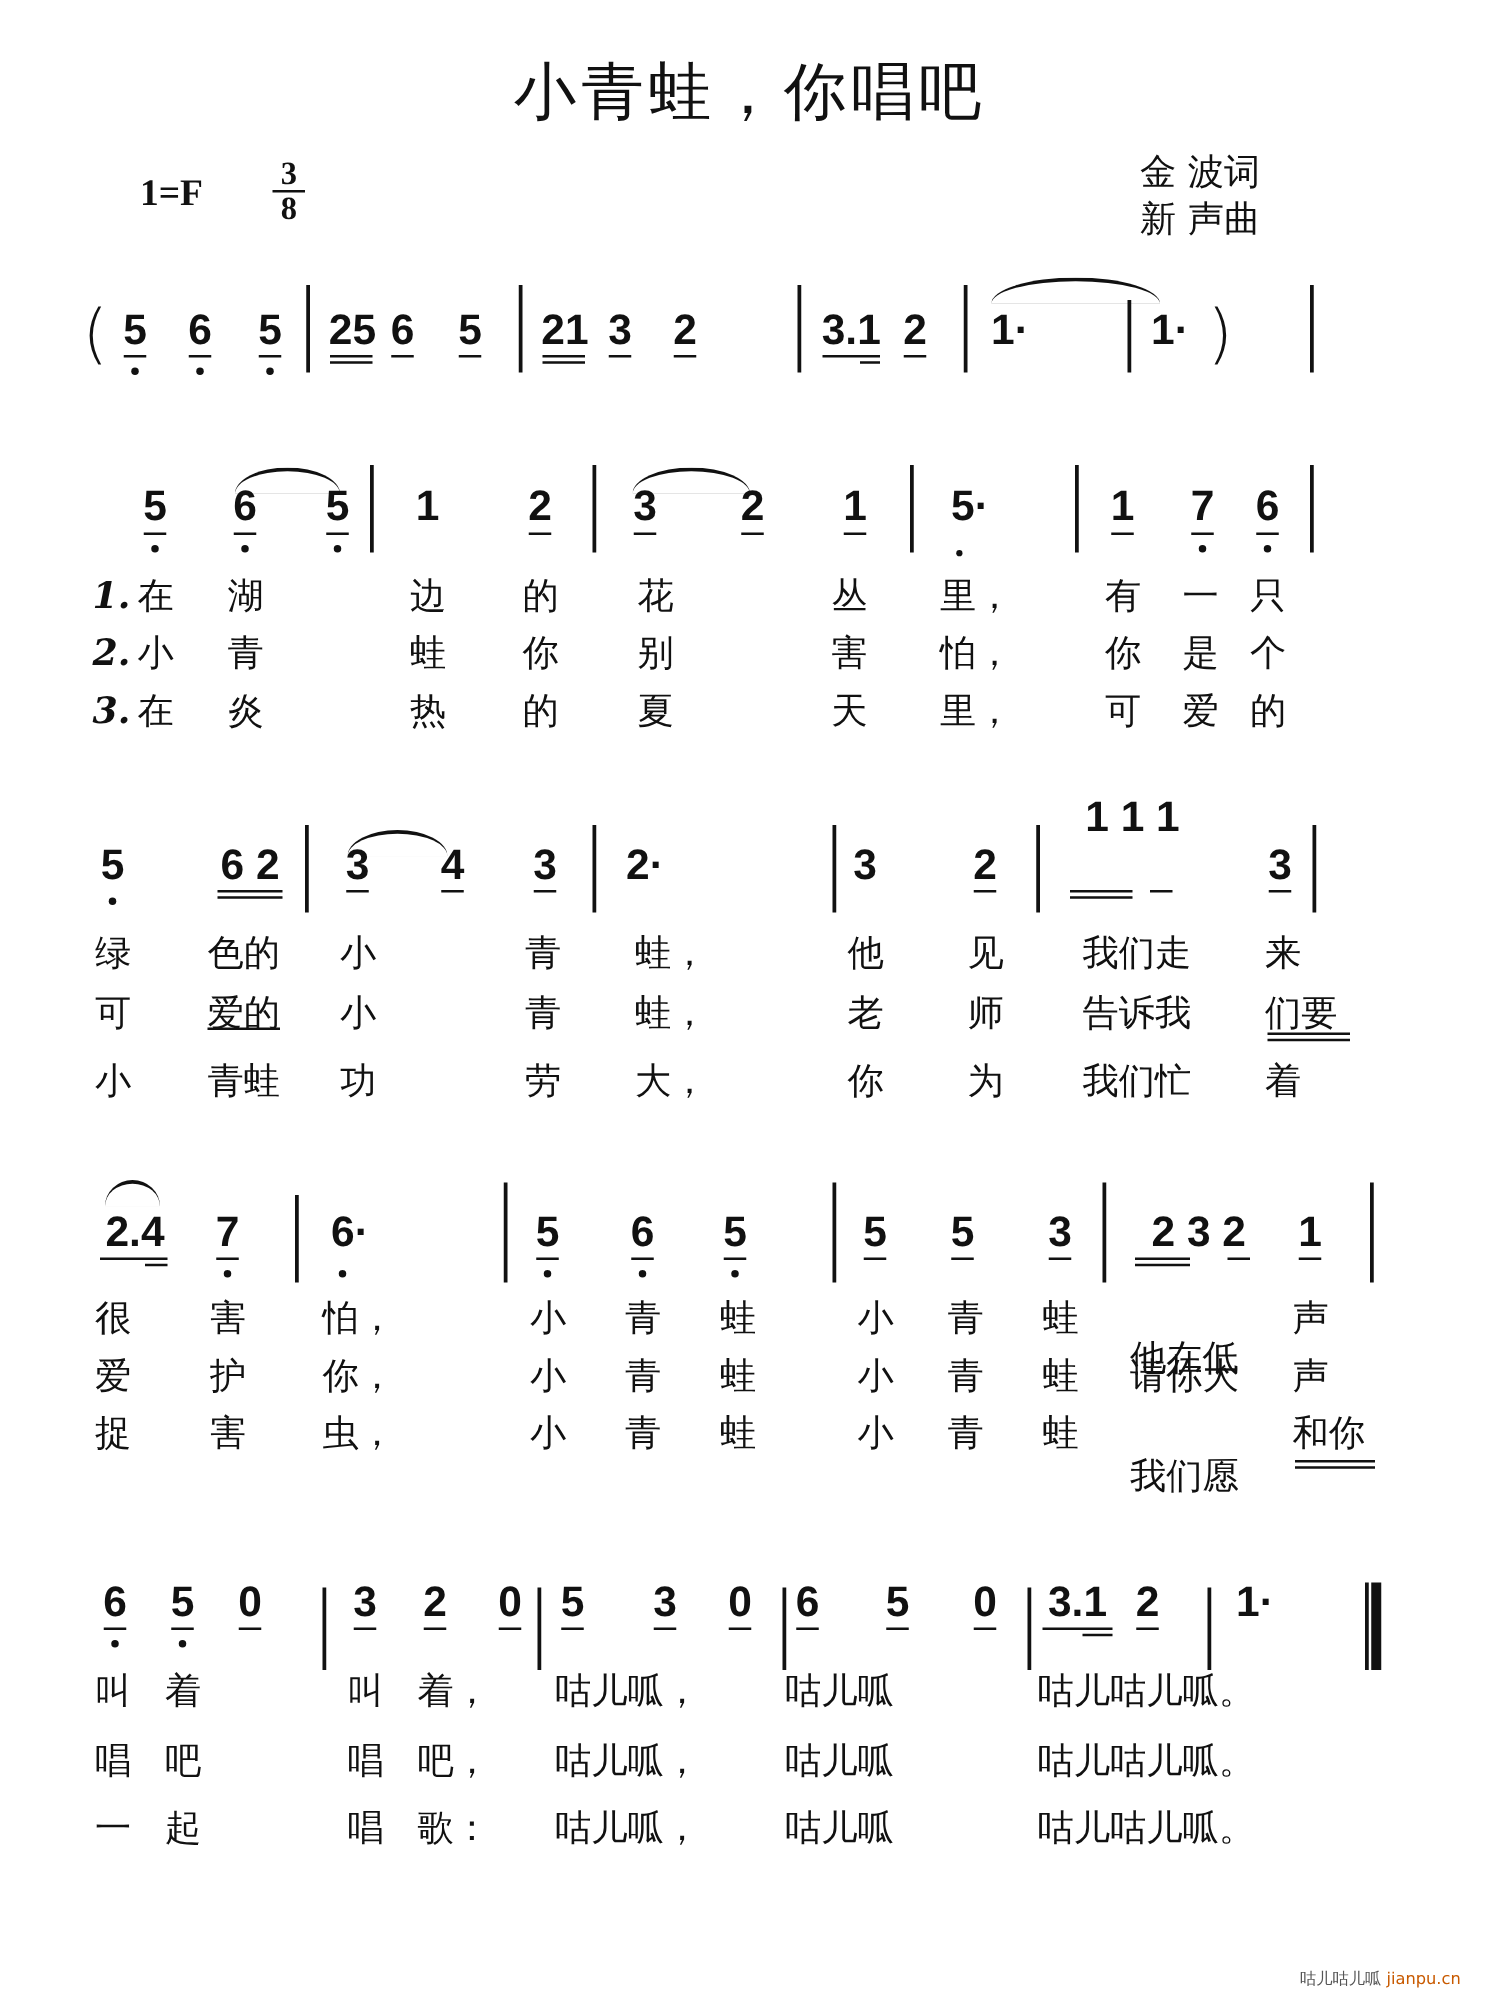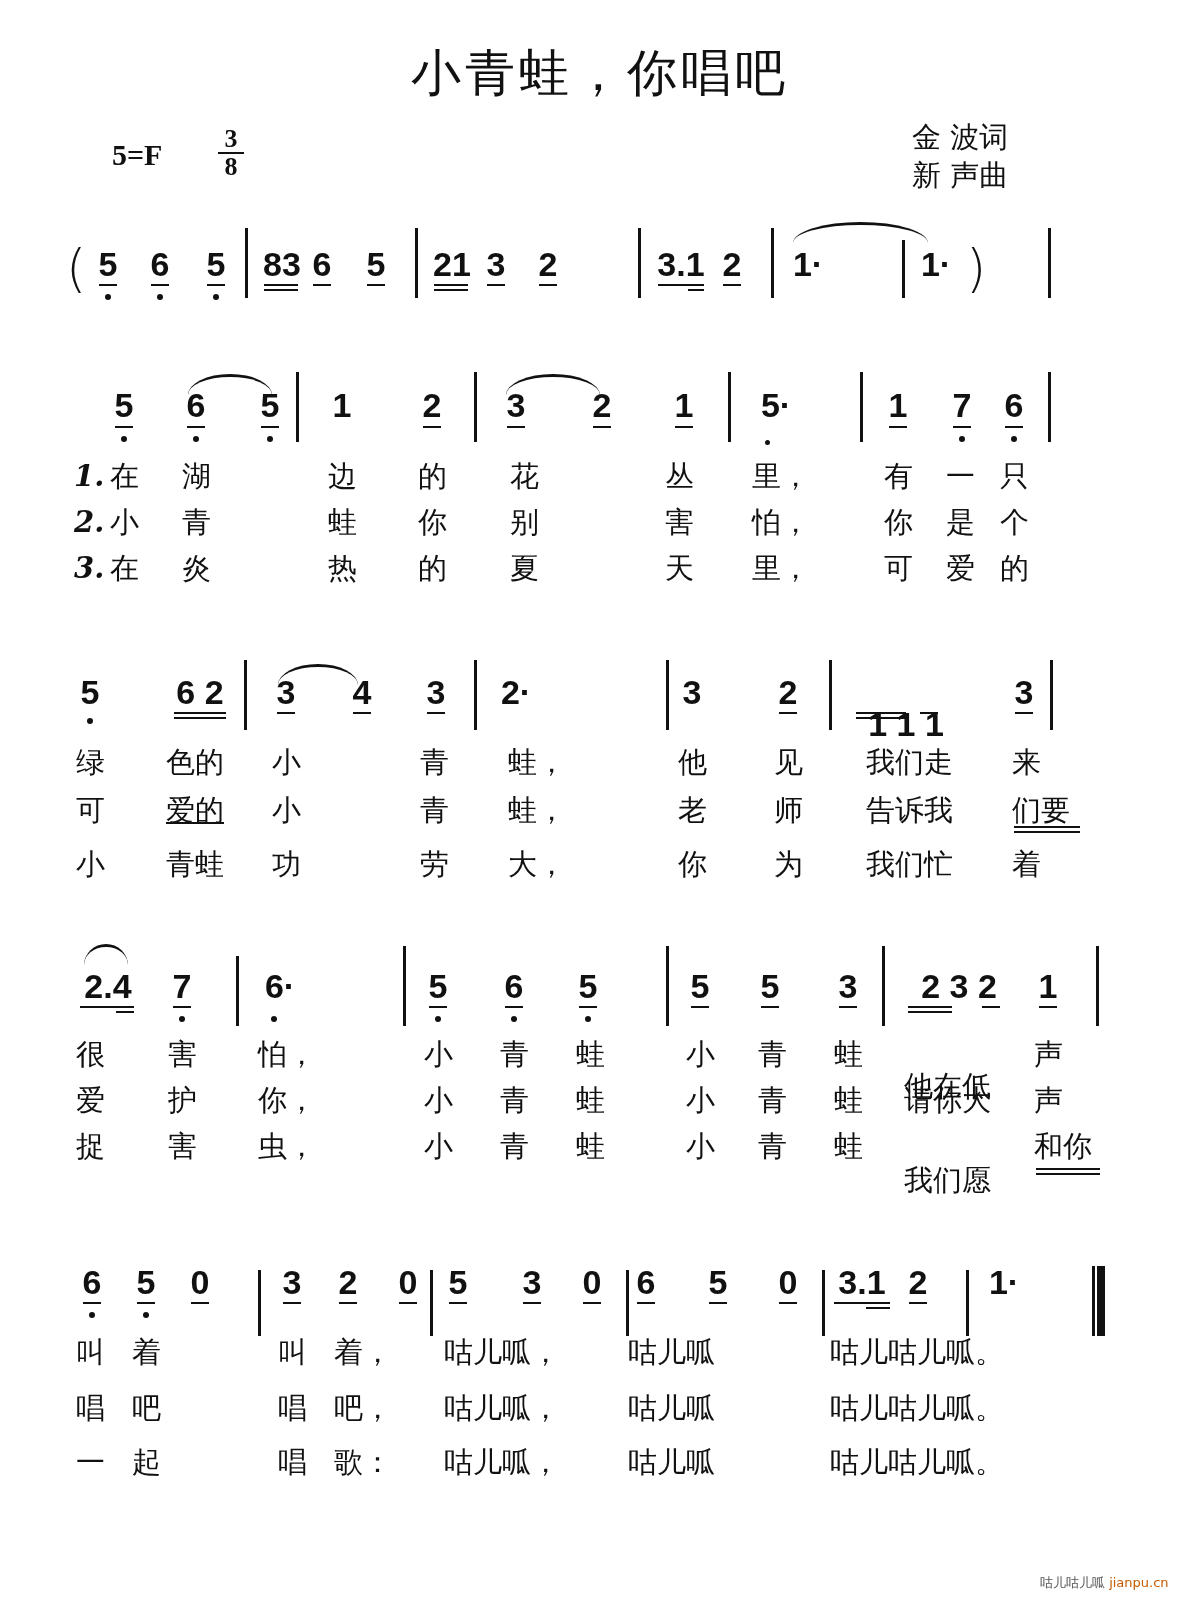--- a/index.html
+++ b/index.html
@@ -27,21 +27,21 @@
   .lyric { position:absolute; font-family:"DejaVu Sans", sans-serif; font-size:29px; line-height:36px; white-space:pre; }
   .verse-num { font-style:italic; font-family:"DejaVu Serif", serif; font-weight:bold; }
   .watermark { position:absolute; left:1040px; top:1574px; font-size:13px; color:#555;
                font-family:"DejaVu Sans", sans-serif; }
   .watermark .url { color:#c85a00;text-align:center; }
 </style>
 </head>
 <body>
 
 <div class="title">小青蛙，你唱吧</div>
-<div class="key">5=F</div>
+<div class="key">1=F</div>
 <div class="timesig">
   <div class="num">3</div>
   <div>8</div>
 </div>
 <div class="credits">
   <div><span>金 波</span><span>词</span></div>
   <div><span>新 声</span><span>曲</span></div>
 </div>
 
 <div class="staff" style="top:0;">
@@ -51,21 +51,21 @@
   <div class="ul1" style="left:99px;top:284px;width:18px;"></div>
   <div class="dot" style="left:105px;top:294px;"></div>
   <div class="note" style="left:148px;top:244px;width:24px;">6</div>
   <div class="ul1" style="left:151px;top:284px;width:18px;"></div>
   <div class="dot" style="left:157px;top:294px;"></div>
   <div class="note" style="left:204px;top:244px;width:24px;">5</div>
   <div class="ul1" style="left:207px;top:284px;width:18px;"></div>
   <div class="dot" style="left:213px;top:294px;"></div>
   <div class="bar" style="left:245px;top:228px;height:70px;"></div>
 
-  <div class="note" style="left:262px;top:244px;width:40px;">83</div>
+  <div class="note" style="left:262px;top:244px;width:40px;">25</div>
   <div class="ul1" style="left:264px;top:284px;width:34px;"></div>
   <div class="ul1" style="left:264px;top:289px;width:34px;"></div>
   <div class="note" style="left:310px;top:244px;width:24px;">6</div>
   <div class="ul1" style="left:313px;top:284px;width:18px;"></div>
   <div class="note" style="left:364px;top:244px;width:24px;">5</div>
   <div class="ul1" style="left:367px;top:284px;width:18px;"></div>
   <div class="bar" style="left:415px;top:228px;height:70px;"></div>
 
   <div class="note" style="left:432px;top:244px;width:40px;">21</div>
   <div class="ul1" style="left:434px;top:284px;width:34px;"></div>
@@ -180,21 +180,21 @@
   <div class="ul1" style="left:353px;top:712px;width:18px;"></div>
   <div class="note" style="left:424px;top:672px;width:24px;">3</div>
   <div class="ul1" style="left:427px;top:712px;width:18px;"></div>
   <div class="bar" style="left:474px;top:660px;height:70px;"></div>
   <div class="note" style="left:498px;top:672px;width:36px;">2·</div>
   <div class="bar" style="left:666px;top:660px;height:70px;"></div>
   <div class="note" style="left:680px;top:672px;width:24px;">3</div>
   <div class="note" style="left:776px;top:672px;width:24px;">2</div>
   <div class="ul1" style="left:779px;top:712px;width:18px;"></div>
   <div class="bar" style="left:829px;top:660px;height:70px;"></div>
-  <div class="note" style="left:856px;top:704px;width:100px;">1 1 1</div>
+  <div class="note" style="left:856px;top:634px;width:100px;">1 1 1</div>
   <div class="ul1" style="left:856px;top:712px;width:50px;"></div>
   <div class="ul1" style="left:856px;top:717px;width:50px;"></div>
   <div class="ul1" style="left:920px;top:712px;width:18px;"></div>
   <div class="note" style="left:1012px;top:672px;width:24px;">3</div>
   <div class="ul1" style="left:1015px;top:712px;width:18px;"></div>
   <div class="bar" style="left:1050px;top:660px;height:70px;"></div>
 
   <div class="lyric" style="left:76px;top:744px;">绿</div>
   <div class="lyric" style="left:166px;top:744px;">色的</div>
   <div class="lyric" style="left:272px;top:744px;">小</div>

